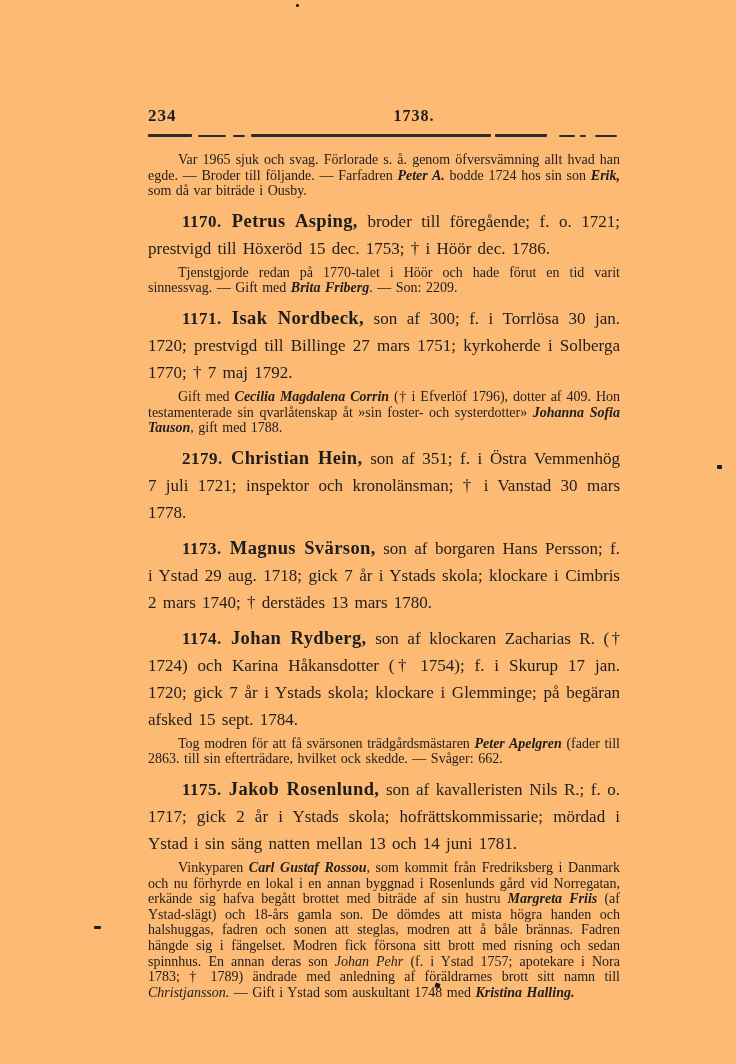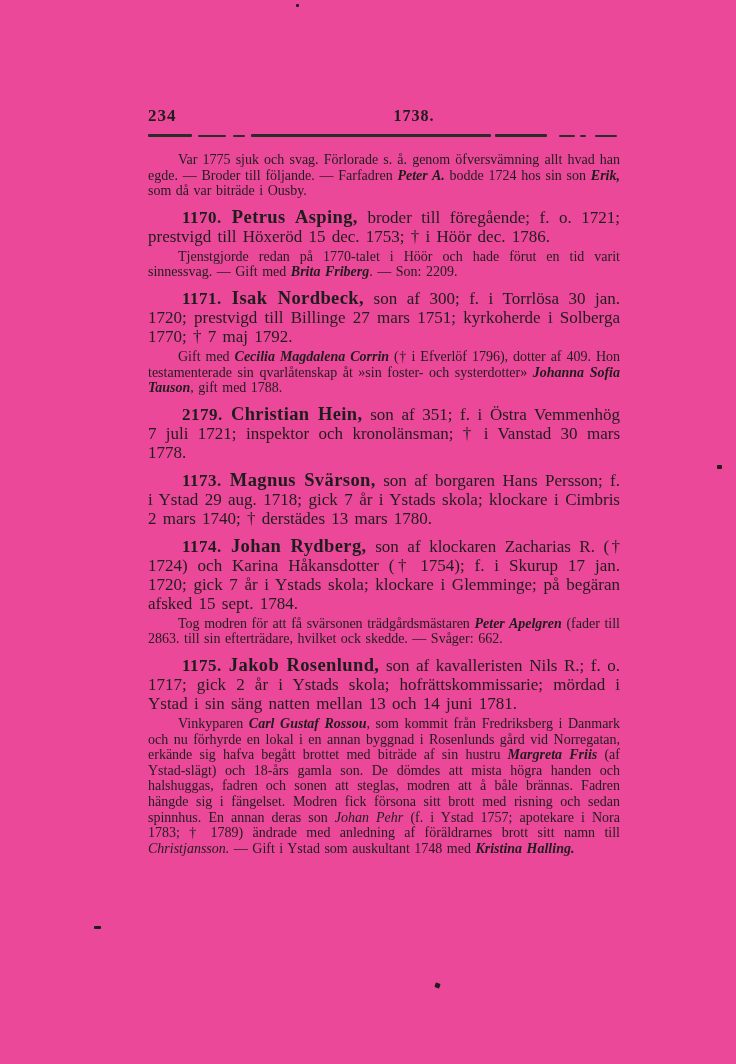--- a/index.html
+++ b/index.html
@@ -1,37 +1,37 @@
 <!DOCTYPE html>
 <html><head>
 <meta charset="utf-8">
 <style>
   html,body{margin:0;padding:0;}
   body{background:#ffffff;}
   .screen{
     position:relative;
     width:736px;height:1064px;
-    background:#ec4899;
+    background:#fdba74;
     overflow:hidden;
     font-family:"Liberation Serif","DejaVu Serif",serif;
     color:#1d1d1d;
   }
   
   .runhead{position:absolute;left:148px;top:106px;width:472px;height:24px;}
   .pagenum{position:absolute;left:0;top:0;font-size:17px;font-weight:bold;letter-spacing:1px;}
   .year{position:absolute;left:calc(50% + 6px);top:1px;transform:translateX(-50%);font-size:16px;font-weight:bold;letter-spacing:1px;margin-left:24px;}
   
   .rule{position:absolute;left:148px;top:134px;width:480px;height:3px;white-space:nowrap;font-size:0;}
   .rule i{display:inline-block;height:3px;background:#2b2b2b;border-radius:1px;vertical-align:top;}
   .rule i.thin{height:2px;margin-top:1px;}
   
   .column{position:absolute;left:148px;top:152px;width:472px;text-align:justify;}
   .column > :first-child{margin-top:0;}
   p{margin:0;}
-  .entry{font-size:17px;line-height:19px;text-indent:34px;margin:9px 0 3px;word-spacing:2px;}
+  .entry{font-size:17px;line-height:27px;text-indent:34px;margin:9px 0 3px;word-spacing:2px;}
   .note{font-size:14px;line-height:15.6px;text-indent:30px;margin:3px 0 0;word-spacing:1px;}
   .run-plain{}
   .run-italic{font-style:italic;margin-top:40px;}
   .run-bolditalic{font-style:italic;font-weight:bold;}
   .run-num{font-weight:bold;letter-spacing:0.5px;}
   .run-name{font-weight:bold;font-size:18.5px;letter-spacing:0.4px;}
   
   .speck{position:absolute;background:#1d1d1d;border-radius:1px;}
   .speck-top{left:296px;top:4px;width:3px;height:3px;}
   .speck-right{left:717px;top:465px;width:5px;height:4px;}
@@ -44,21 +44,21 @@
 <div class="screen">
 
   <div class="runhead">
     <span class="pagenum">234</span>
     <span class="year">1738.</span>
   </div>
 
   <div class="rule"><i style="width:44px;margin-right:6px"></i><i class="thin" style="width:28px;margin-right:7px"></i><i class="thin" style="width:12px;margin-right:6px"></i><i style="width:240px;margin-right:4px"></i><i style="width:52px;margin-right:12px"></i><i class="thin" style="width:16px;margin-right:5px"></i><i class="thin" style="width:6px;margin-right:9px"></i><i class="thin" style="width:22px"></i></div>
 
   <div class="column">
-    <p class="note"><span class="run-plain">Var 1775 sjuk och svag.  Förlorade s. å. genom öfversvämning allt hvad han egde. — Broder till följande. — Farfadren </span><span class="run-bolditalic">Peter A.</span><span class="run-plain"> bodde 1724 hos sin son </span><span class="run-bolditalic">Erik,</span><span class="run-plain"> som då var biträde i Ousby.</span></p>
+    <p class="note"><span class="run-plain">Var 1965 sjuk och svag.  Förlorade s. å. genom öfversvämning allt hvad han egde. — Broder till följande. — Farfadren </span><span class="run-bolditalic">Peter A.</span><span class="run-plain"> bodde 1724 hos sin son </span><span class="run-bolditalic">Erik,</span><span class="run-plain"> som då var biträde i Ousby.</span></p>
     <p class="entry"><span class="run-num">1170.  </span><span class="run-name">Petrus Asping,</span><span class="run-plain"> broder till föregående; f. o. 1721; prestvigd till Höxeröd 15 dec. 1753; † i Höör dec. 1786.</span></p>
     <p class="note"><span class="run-plain">Tjenstgjorde redan på 1770-talet i Höör och hade förut en tid varit sinnessvag. — Gift med </span><span class="run-bolditalic">Brita Friberg</span><span class="run-plain">. — Son: 2209.</span></p>
     <p class="entry"><span class="run-num">1171.  </span><span class="run-name">Isak Nordbeck,</span><span class="run-plain"> son af 300; f. i Torrlösa 30 jan. 1720; prestvigd till Billinge 27 mars 1751; kyrkoherde i Solberga 1770; † 7 maj 1792.</span></p>
     <p class="note"><span class="run-plain">Gift med </span><span class="run-bolditalic">Cecilia Magdalena Corrin</span><span class="run-plain"> († i Efverlöf 1796), dotter af 409.  Hon testamenterade sin qvarlåtenskap åt »sin foster- och systerdotter» </span><span class="run-bolditalic">Johanna Sofia Tauson</span><span class="run-plain">, gift med 1788.</span></p>
     <p class="entry"><span class="run-num">2179.  </span><span class="run-name">Christian Hein,</span><span class="run-plain"> son af 351; f. i Östra Vemmenhög 7 juli 1721; inspektor och kronolänsman; † i Vanstad 30 mars 1778.</span></p>
     <p class="entry"><span class="run-num">1173.  </span><span class="run-name">Magnus Svärson,</span><span class="run-plain"> son af borgaren Hans Persson; f. i Ystad 29 aug. 1718; gick 7 år i Ystads skola; klockare i Cimbris 2 mars 1740; † derstädes 13 mars 1780.</span></p>
     <p class="entry"><span class="run-num">1174.  </span><span class="run-name">Johan Rydberg,</span><span class="run-plain"> son af klockaren Zacharias R. († 1724) och Karina Håkansdotter († 1754); f. i Skurup 17 jan. 1720; gick 7 år i Ystads skola; klockare i Glemminge; på begäran afsked 15 sept. 1784.</span></p>
     <p class="note"><span class="run-plain">Tog modren för att få svärsonen trädgårdsmästaren </span><span class="run-bolditalic">Peter Apelgren</span><span class="run-plain"> (fader till 2863. till sin efterträdare, hvilket ock skedde. — Svåger: 662.</span></p>
     <p class="entry"><span class="run-num">1175.  </span><span class="run-name">Jakob Rosenlund,</span><span class="run-plain"> son af kavalleristen Nils R.; f. o. 1717; gick 2 år i Ystads skola; hofrättskommissarie; mördad i Ystad i sin säng natten mellan 13 och 14 juni 1781.</span></p>
     <p class="note"><span class="run-plain">Vinkyparen </span><span class="run-bolditalic">Carl Gustaf Rossou</span><span class="run-plain">, som kommit från Fredriksberg i Danmark och nu förhyrde en lokal i en annan byggnad i Rosenlunds gård vid Norregatan, erkände sig hafva begått brottet med biträde af sin hustru </span><span class="run-bolditalic">Margreta Friis</span><span class="run-plain"> (af Ystad-slägt) och 18-års gamla son.  De dömdes att mista högra handen och halshuggas, fadren och sonen att steglas, modren att å båle brännas.  Fadren hängde sig i fängelset. Modren fick försona sitt brott med risning och sedan spinnhus. En annan deras son </span><span class="run-italic">Johan Pehr</span><span class="run-plain"> (f. i Ystad 1757; apotekare i Nora 1783; † 1789) ändrade med anledning af föräldrarnes brott sitt namn till </span><span class="run-italic">Christjansson.</span><span class="run-plain"> — Gift i Ystad som auskultant 1748 med </span><span class="run-bolditalic">Kristina Halling.</span></p>

